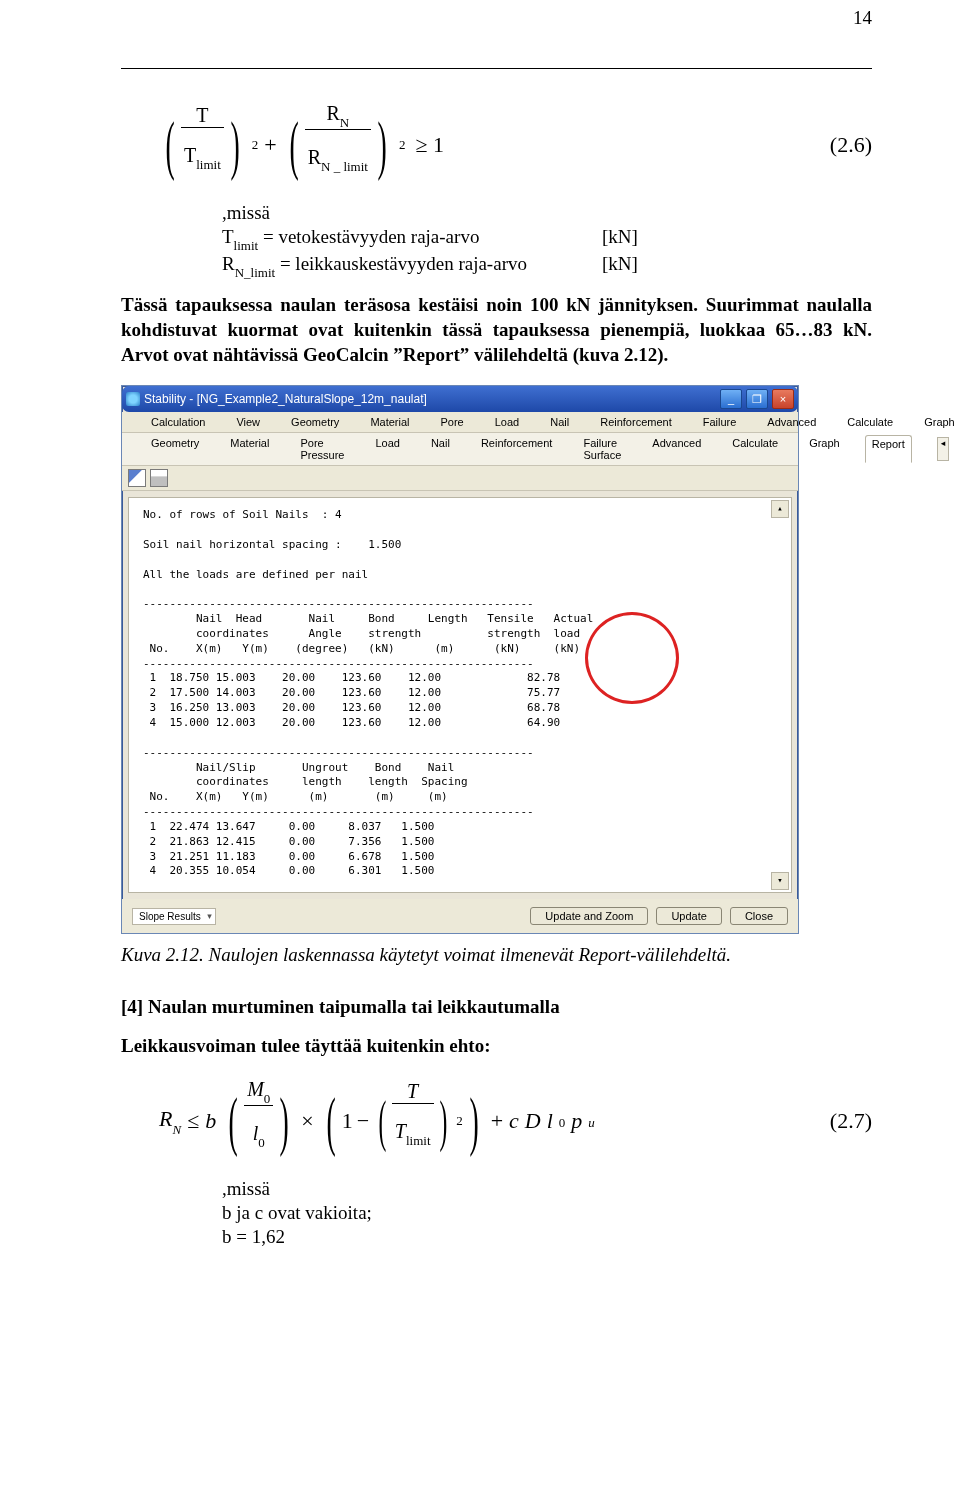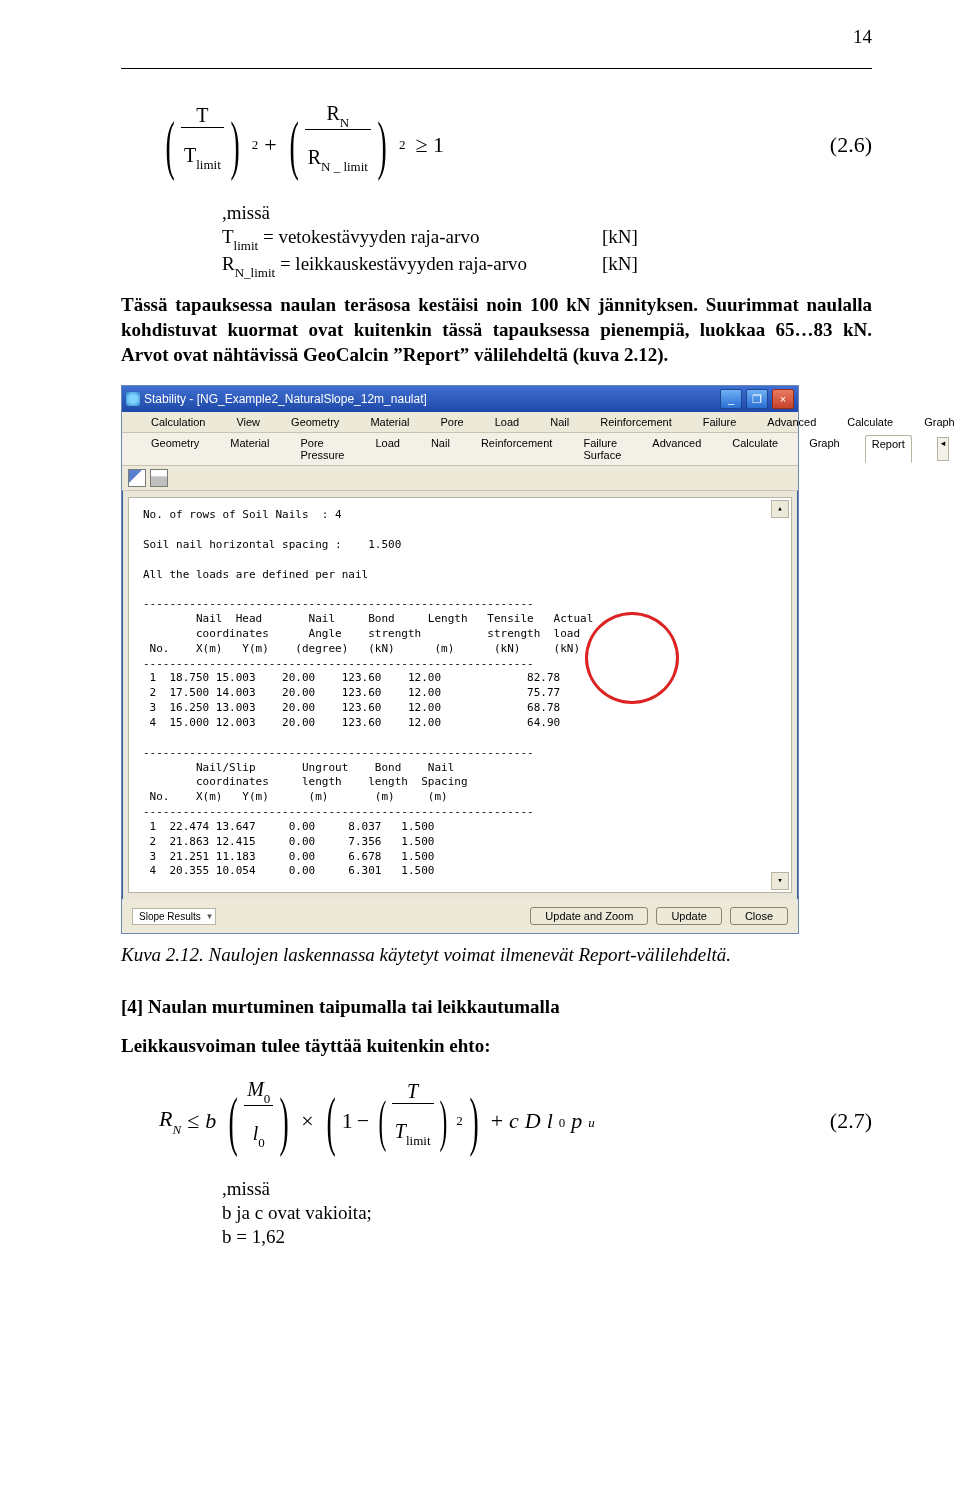--- a/index.html
+++ b/index.html
@@ -12,21 +12,21 @@
     font-size: 19px;
     color: #000;
     position: relative;
   }
   .page {
     padding: 40px 88px 0 121px;
     box-sizing: border-box;
   }
   .pagenum {
     position: absolute;
-    top: 26px;
+    top: 7px;
     right: 88px;
     font-size: 19px;
   }
   .rule {
     border: none;
     border-top: 1px solid #000;
     margin: 28px 0 34px 0;
   }
   .eq {
     font-family: "Times New Roman", Times, serif;
@@ -79,20 +79,21 @@
     box-shadow: 0 0 0 1px #3b5a9a inset;
   }
   .titlebar {
     background: linear-gradient(to bottom, #3f6fd1, #1e48a8);
     color: #fff;
     display: flex;
     align-items: center;
     padding: 3px 4px;
     font-size: 12px;
     gap: 4px;
+    border-radius: 7px;
   }
   .titlebar .appicon {
     width: 14px; height: 14px;
     background: radial-gradient(circle, #7fd4ff 40%, #2a7fc9 100%);
     border-radius: 2px;
   }
   .titlebar .spacer { flex: 1; }
   .titlebtn {
     width: 20px; height: 18px;
     background: linear-gradient(to bottom, #6fb0f5, #2a6ed1);

